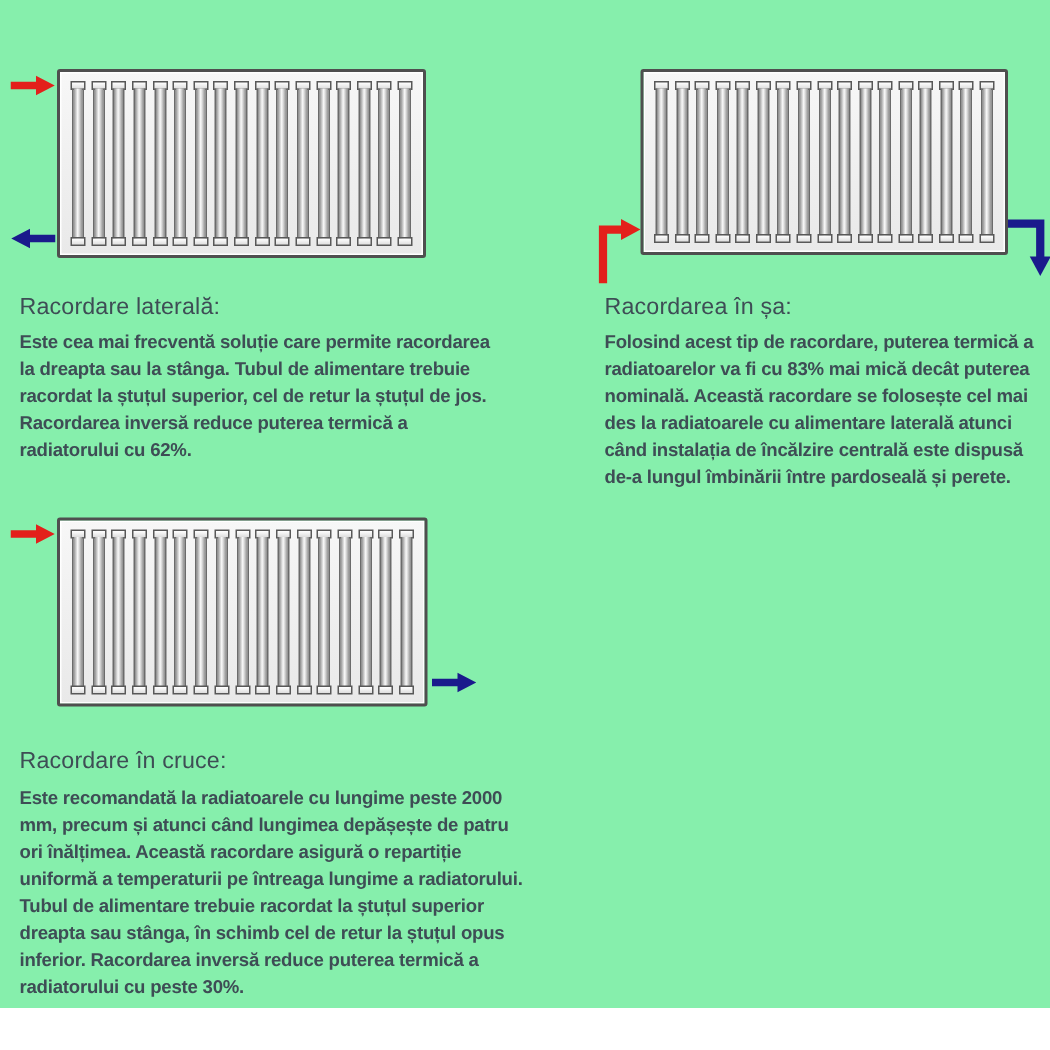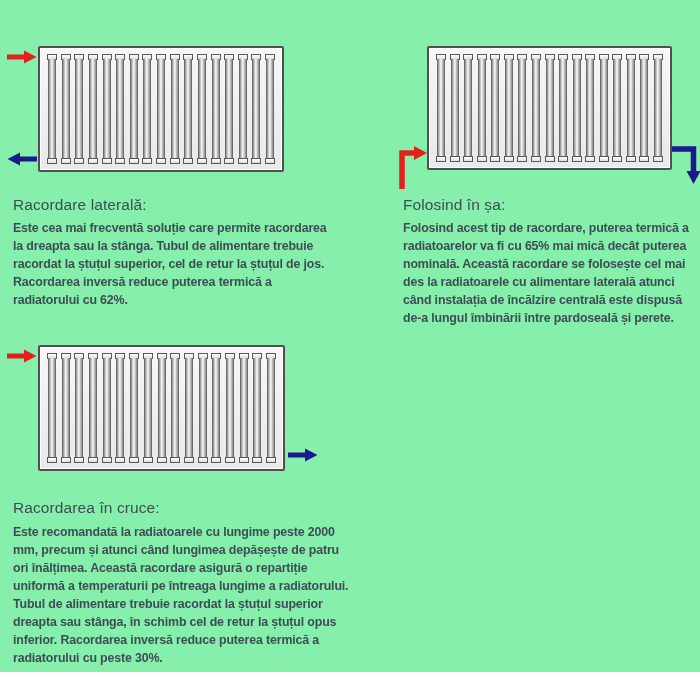--- a/index.html
+++ b/index.html
@@ -241,22 +241,22 @@
         </div>
     </div>
     <svg class="abs" style="left:398px;top:143px;" width="30" height="46" viewBox="0 0 30 46">
       <path class="supply-stroke" d="M4 46 L4 10 L16 10"></path>
       <polygon class="supply-fill" points="16,3 29,10 16,17"></polygon>
     </svg>
     <svg class="abs" style="left:672px;top:141px;" width="30" height="48" viewBox="0 0 30 48">
       <path class="return-stroke" d="M0 8 L21.5 8 L21.5 31"></path>
       <polygon class="return-fill" points="14.5,30 28.5,30 21.5,43"></polygon>
     </svg>
-    <div class="heading" style="left:403px;top:196px;">Folosind în șa:</div>
-    <div class="body-text" style="left:403px;top:219px;width:293px;">Folosind acest tip de racordare, puterea termică a radiatoarelor va fi cu 65% mai mică decât puterea nominală. Această racordare se folosește cel mai des la radiatoarele cu alimentare laterală atunci când instalația de încălzire centrală este dispusă de-a lungul îmbinării între pardoseală și perete.</div>
+    <div class="heading" style="left:403px;top:196px;">Racordarea în șa:</div>
+    <div class="body-text" style="left:403px;top:219px;width:293px;">Folosind acest tip de racordare, puterea termică a radiatoarelor va fi cu 83% mai mică decât puterea nominală. Această racordare se folosește cel mai des la radiatoarele cu alimentare laterală atunci când instalația de încălzire centrală este dispusă de-a lungul îmbinării între pardoseală și perete.</div>
   </div>
 
   <div>
     <svg class="abs" style="left:7px;top:349px;" width="30" height="14" viewBox="0 0 30 14">
       <polygon class="supply-fill" points="0,4.5 17,4.5 17,0.5 29.5,7 17,13.5 17,9.5 0,9.5"></polygon>
     </svg>
     <div class="radiator" style="left:38px;top:345px;width:247px;height:126px;">
       <div class="fins">
           <div class="fin">
             <div class="cap"></div>
@@ -341,17 +341,17 @@
           <div class="fin">
             <div class="cap"></div>
             <div class="col"></div>
             <div class="cap"></div>
           </div>
         </div>
     </div>
     <svg class="abs" style="left:288px;top:448px;" width="30" height="14" viewBox="0 0 30 14">
       <polygon class="return-fill" points="0,4.5 17,4.5 17,0.5 29.5,7 17,13.5 17,9.5 0,9.5"></polygon>
     </svg>
-    <div class="heading" style="left:13px;top:499px;">Racordarea în cruce:</div>
+    <div class="heading" style="left:13px;top:499px;">Racordare în cruce:</div>
     <div class="body-text" style="left:13px;top:523px;width:336px;">Este recomandată la radiatoarele cu lungime peste 2000 mm, precum și atunci când lungimea depășește de patru ori înălțimea. Această racordare asigură o repartiție uniformă a temperaturii pe întreaga lungime a radiatorului. Tubul de alimentare trebuie racordat la ștuțul superior dreapta sau stânga, în schimb cel de retur la ștuțul opus inferior. Racordarea inversă reduce puterea termică a radiatorului cu peste 30%.</div>
   </div>
 
 </div>
 
 </body></html>

